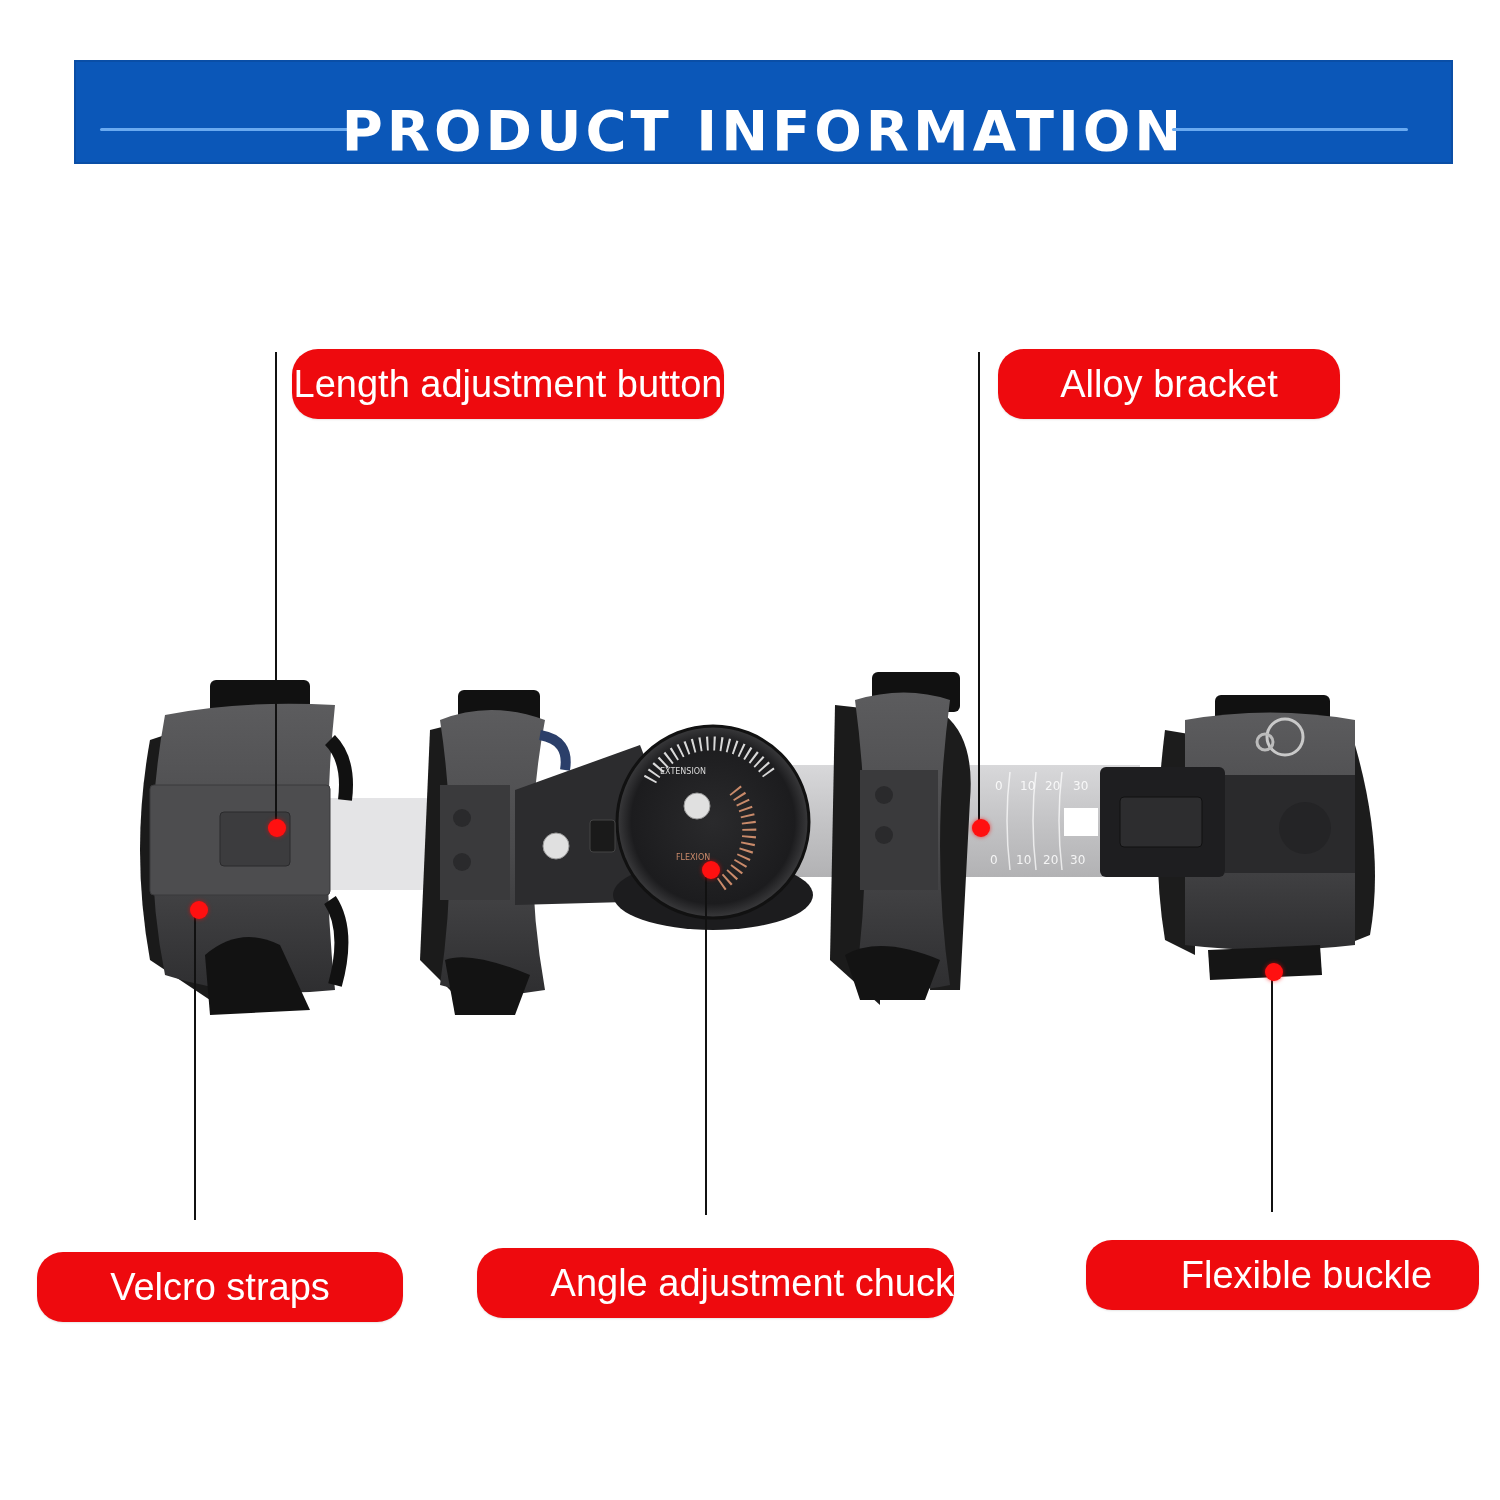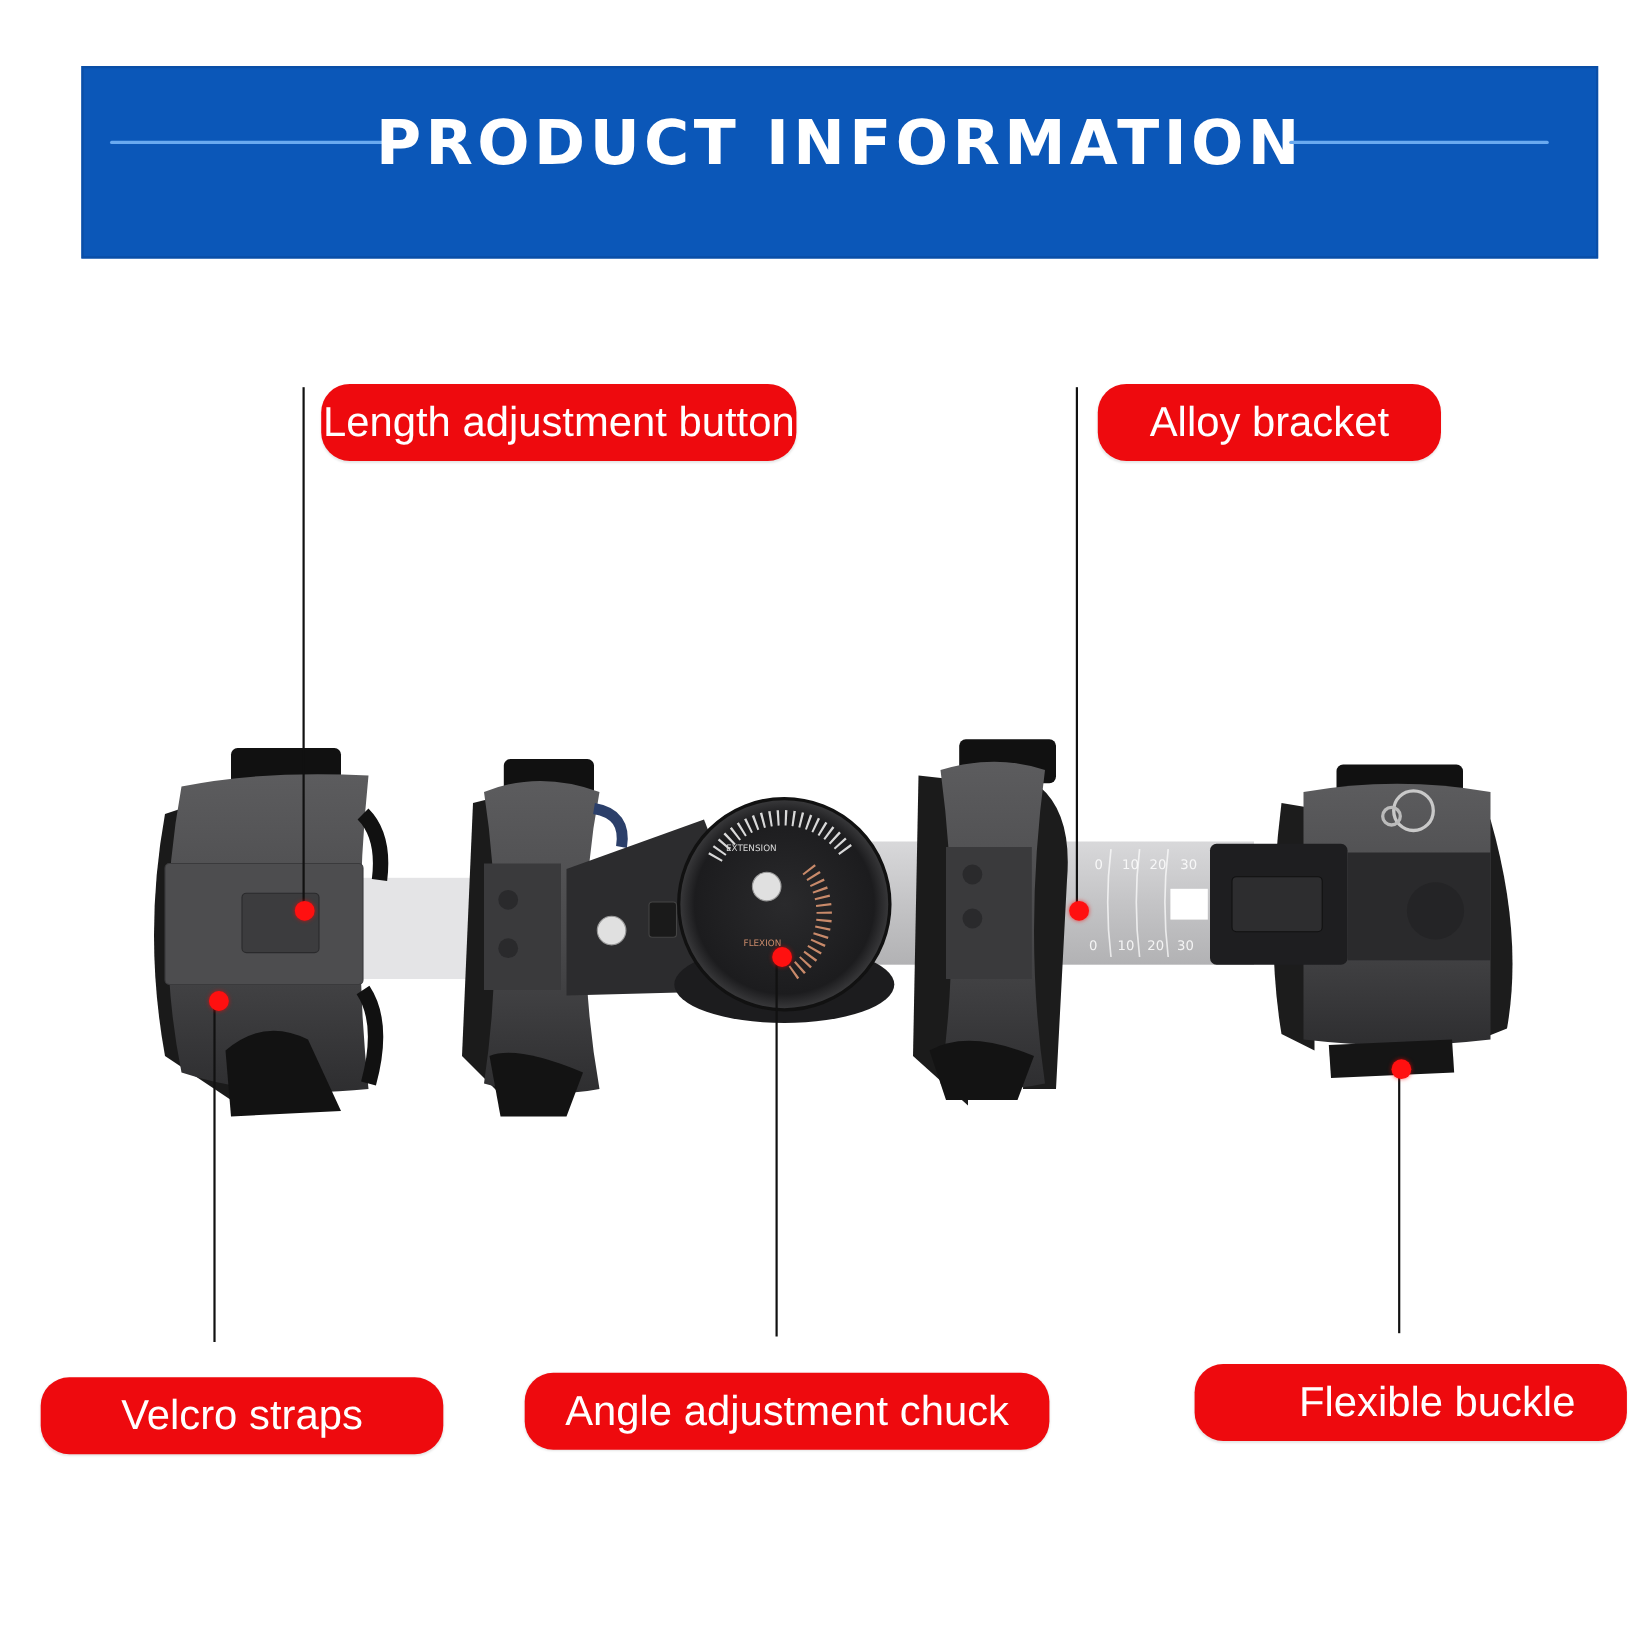--- a/index.html
+++ b/index.html
@@ -2,21 +2,21 @@
 <html><head>
   <meta charset="utf-8">
   <style>
     html, body { margin: 0; padding: 0; }
     body {
       width: 1500px; height: 1500px; background: #ffffff;
       position: relative; overflow: hidden;
       font-family: "Liberation Sans", "DejaVu Sans", sans-serif;
     }
     .banner {
-      position: absolute; left: 74px; top: 60px; width: 1379px; height: 175px;
+      position: absolute; left: 74px; top: 60px; width: 1379px; height: 104px;
       background: #0b57b8;
       box-shadow: inset 0 0 0 2px #0a4ea6;
     }
     .banner-line {
       position: absolute; top: 68px; height: 3px; background: #6aaaf0; border-radius: 2px;
     }
     .banner-title {
       position: absolute; left: 0; right: 0; top: 38px; text-align: center;
       color: #ffffff; font-size: 56px; font-weight: bold; letter-spacing: 4px;
       font-family: "DejaVu Sans", sans-serif;
@@ -150,16 +150,16 @@
 <div class="leader" style="left:705px;top:870px;height:345px;"></div>
 <div class="leader" style="left:1271px;top:972px;height:240px;"></div>
 
 <div class="dot" style="left:277px;top:828px;"></div>
 <div class="dot" style="left:981px;top:828px;"></div>
 <div class="dot" style="left:199px;top:910px;"></div>
 <div class="dot" style="left:711px;top:870px;"></div>
 <div class="dot" style="left:1274px;top:972px;"></div>
 
 <div class="callout" style="left:292px;top:349px;width:432px;">Length adjustment button</div>
-<div class="callout" style="left:998px;top:349px;width:312px;">Alloy bracket</div>
+<div class="callout" style="left:998px;top:349px;width:342px;">Alloy bracket</div>
 <div class="callout" style="left:37px;top:1252px;width:366px;">Velcro straps</div>
-<div class="callout" style="left:477px;top:1248px;width:477px;">Angle adjustment chuck</div>
+<div class="callout" style="left:477px;top:1248px;width:477px;text-align:right;">Angle adjustment chuck</div>
 <div class="callout" style="left:1086px;top:1240px;width:345px;padding-left:48px;">Flexible buckle</div>
 
 </body></html>

